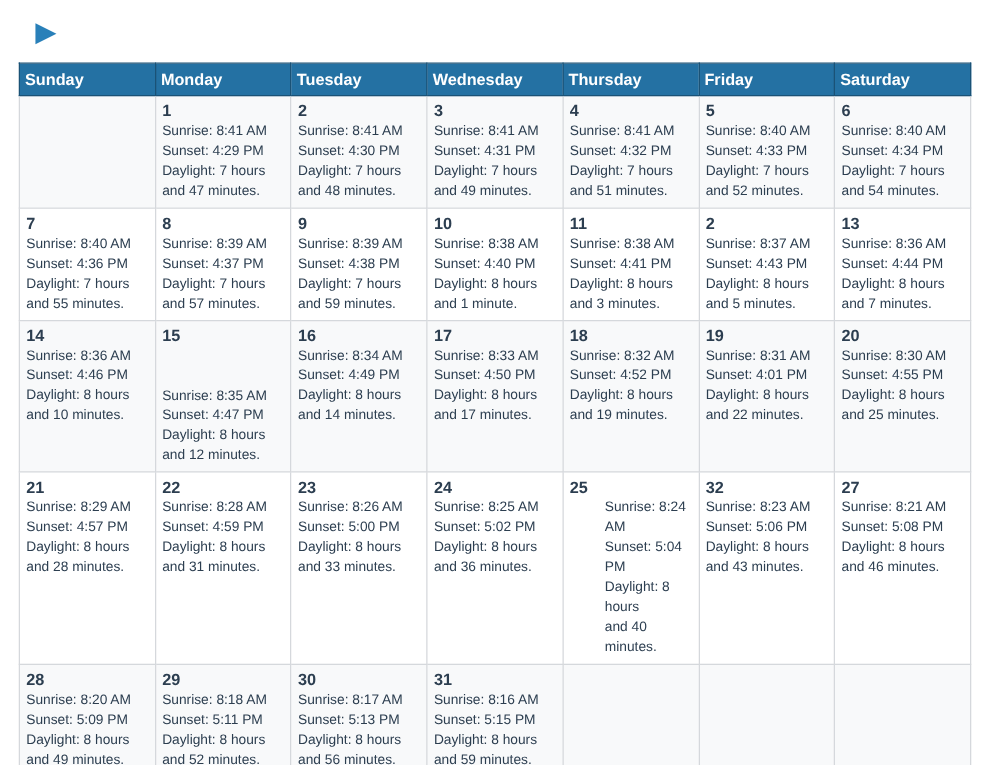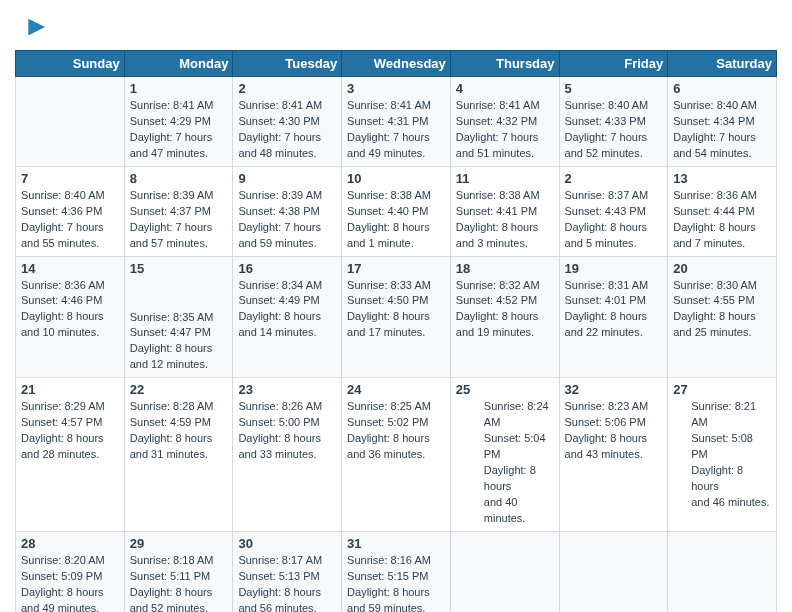--- a/index.html
+++ b/index.html
@@ -51,21 +51,21 @@
       width: 100%;
       border-collapse: collapse;
     }
     thead tr th {
       background-color: #2471a3;
       color: #fff;
       font-size: 13px;
       font-weight: bold;
       padding: 5px 4px;
       border: 1px solid #1a5276;
-      text-align: right;
+      text-align: left;
     }
     tbody tr td {
       vertical-align: top;
       border: 1px solid #d5d8dc;
       padding: 4px 5px;
       min-height: 80px;
       font-size: 11px;
       color: #2c3e50;
       background: #fff;
       width: calc(100% / 7);
@@ -313,21 +313,21 @@
         </td>
         <td>
           <span class="day-number">32</span>
           <div class="day-info" style="white-space: pre-line;">Sunrise: 8:23 AM
 Sunset: 5:06 PM
 Daylight: 8 hours
 and 43 minutes.</div>
         </td>
         <td>
           <span class="day-number">27</span>
-          <div class="day-info" style="white-space: pre-line; margin-left: 18px;">Sunrise: 8:21 AM
+          <div class="day-info" style="white-space: pre-line;">Sunrise: 8:21 AM
 Sunset: 5:08 PM
 Daylight: 8 hours
 and 46 minutes.</div>
         </td>
       </tr>
       <tr>
         <td>
           <span class="day-number">28</span>
           <div class="day-info" style="white-space: pre-line;">Sunrise: 8:20 AM
 Sunset: 5:09 PM

